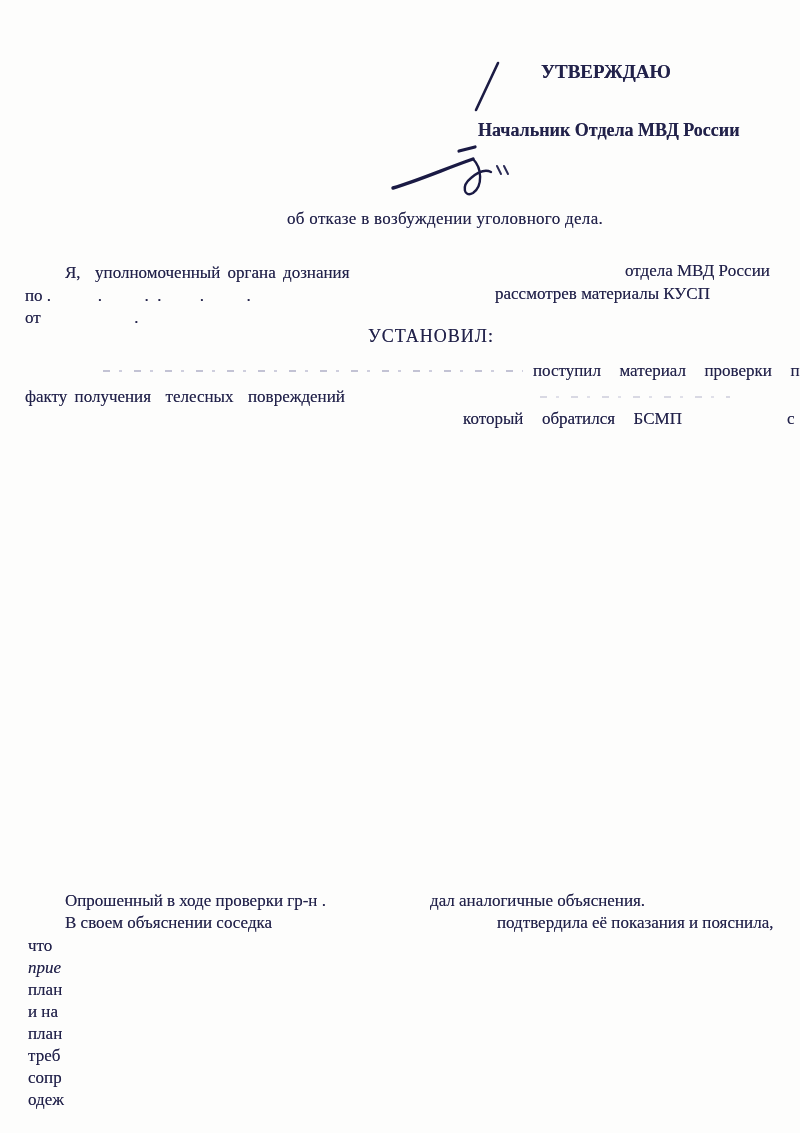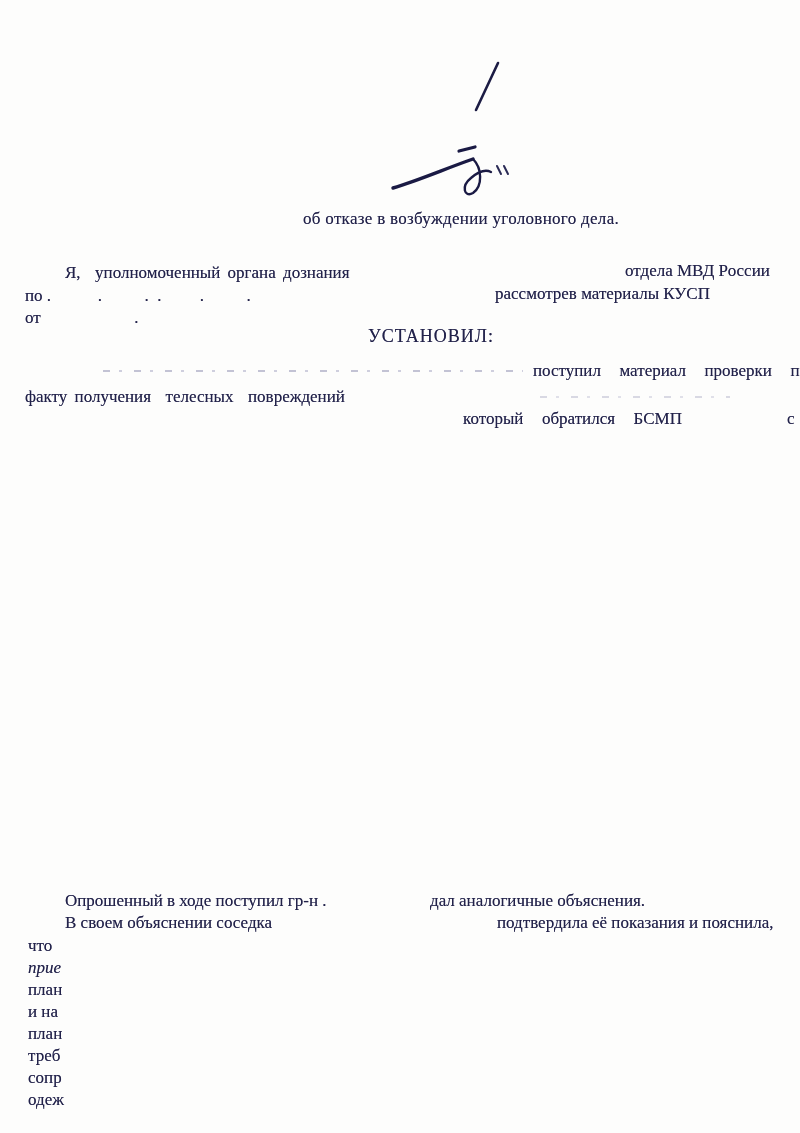--- a/index.html
+++ b/index.html
@@ -29,41 +29,45 @@
   }
   .remnant.lighter{opacity:.5;}
   svg{display:block;}
   .center{text-align:center;}
 </style>
 </head>
 <body>
 
 <div class="page">
 
+  <div class="abs center" style="left:478px;top:25px;width:256px;">
+    <div class="ink b t19">УТВЕРЖДАЮ</div>
+    <div class="ink b t18" style="margin-top:1px;">Начальник Отдела МВД России</div>
+  </div>
 
   <div class="abs" style="left:468px;top:24px;">
     <svg width="42" height="54" viewBox="0 0 42 54">
       <path d="M30,3 L8,50" stroke="#1c1c44" stroke-width="2.6" stroke-linecap="round" fill="none"></path>
     </svg>
   </div>
 
   <div class="abs" style="left:385px;top:102px;">
     <svg width="160" height="62" viewBox="0 0 160 62">
       <path d="M8,50 C32,43 62,30 88,21" stroke="#1a1a44" stroke-width="3.4" stroke-linecap="round" fill="none"></path>
       <path d="M74,13 L90,9" stroke="#1a1a44" stroke-width="3.2" stroke-linecap="round" fill="none"></path>
       <path d="M88,21 C97,30 98,48 88,55 C79,60 76,48 86,40 C93,34 100,31 106,34" stroke="#1a1a44" stroke-width="2.4" stroke-linecap="round" fill="none"></path>
       <path d="M112,28 l4,8 M119,28 l4,8" stroke="#2a2a55" stroke-width="2" stroke-linecap="round" fill="none"></path>
     </svg>
   </div>
 
   <div class="abs clip-top" style="left:512px;top:132px;width:230px;">
     
   </div>
 
-  <div class="abs ink t17" style="left:287px;top:209px;letter-spacing:.3px;margin-left:16px;">об отказе в возбуждении уголовного дела.</div>
+  <div class="abs ink t17" style="left:287px;top:209px;letter-spacing:.3px;">об отказе в возбуждении уголовного дела.</div>
 
   <div class="abs ink t17 ws3" style="left:65px;top:263px;">Я,  уполномоченный органа дознания</div>
   <div class="abs ink t17" style="left:625px;top:261px;">отдела МВД России</div>
 
   <div class="abs ink t17" style="left:495px;top:284px;">рассмотрев материалы КУСП</div>
   <div class="abs ink t17" style="left:25px;top:286px;">по .           .          .  .         .          .</div>
 
   <div class="abs ink t17" style="left:25px;top:308px;">от                      .</div>
 
   <div class="abs ink t18" style="left:368px;top:326px;letter-spacing:1px;">УСТАНОВИЛ:</div>
@@ -74,21 +78,21 @@
   <div class="abs ink t17 ws3" style="left:25px;top:387px;font-family:Liberation Serif, serif;">факту получения  телесных  повреждений</div>
   <div class="abs remnant lighter" style="left:540px;top:396px;width:190px;"></div>
   <div class="abs clip-bottom" style="left:745px;top:386px;width:45px;">
     
   </div>
 
   <div class="abs ink t17 ws5" style="left:463px;top:409px;">который  обратился  БСМП</div>
   <div class="abs ink t17" style="left:787px;top:409px;">с</div>
 
 
-  <div class="abs ink t17" style="left:65px;top:891px;">Опрошенный в ходе поступил гр-н .</div>
+  <div class="abs ink t17" style="left:65px;top:891px;">Опрошенный в ходе проверки гр-н .</div>
   <div class="abs ink t17" style="left:430px;top:891px;">дал аналогичные объяснения.</div>
 
   <div class="abs ink t17" style="left:65px;top:913px;">В своем объяснении соседка</div>
   <div class="abs ink t17" style="left:497px;top:913px;">подтвердила её показания и пояснила,</div>
 
   <div class="abs ink t17" style="left:28px;top:936px;">что</div>
   <div class="abs ink t17" style="left:28px;top:958px;width:38px;overflow:hidden;font-style:italic;">прие</div>
   <div class="abs ink t17" style="left:28px;top:980px;width:38px;overflow:hidden;">план</div>
   <div class="abs ink t17" style="left:28px;top:1002px;width:40px;overflow:hidden;">и на</div>
   <div class="abs ink t17" style="left:28px;top:1024px;width:40px;overflow:hidden;">план</div>

